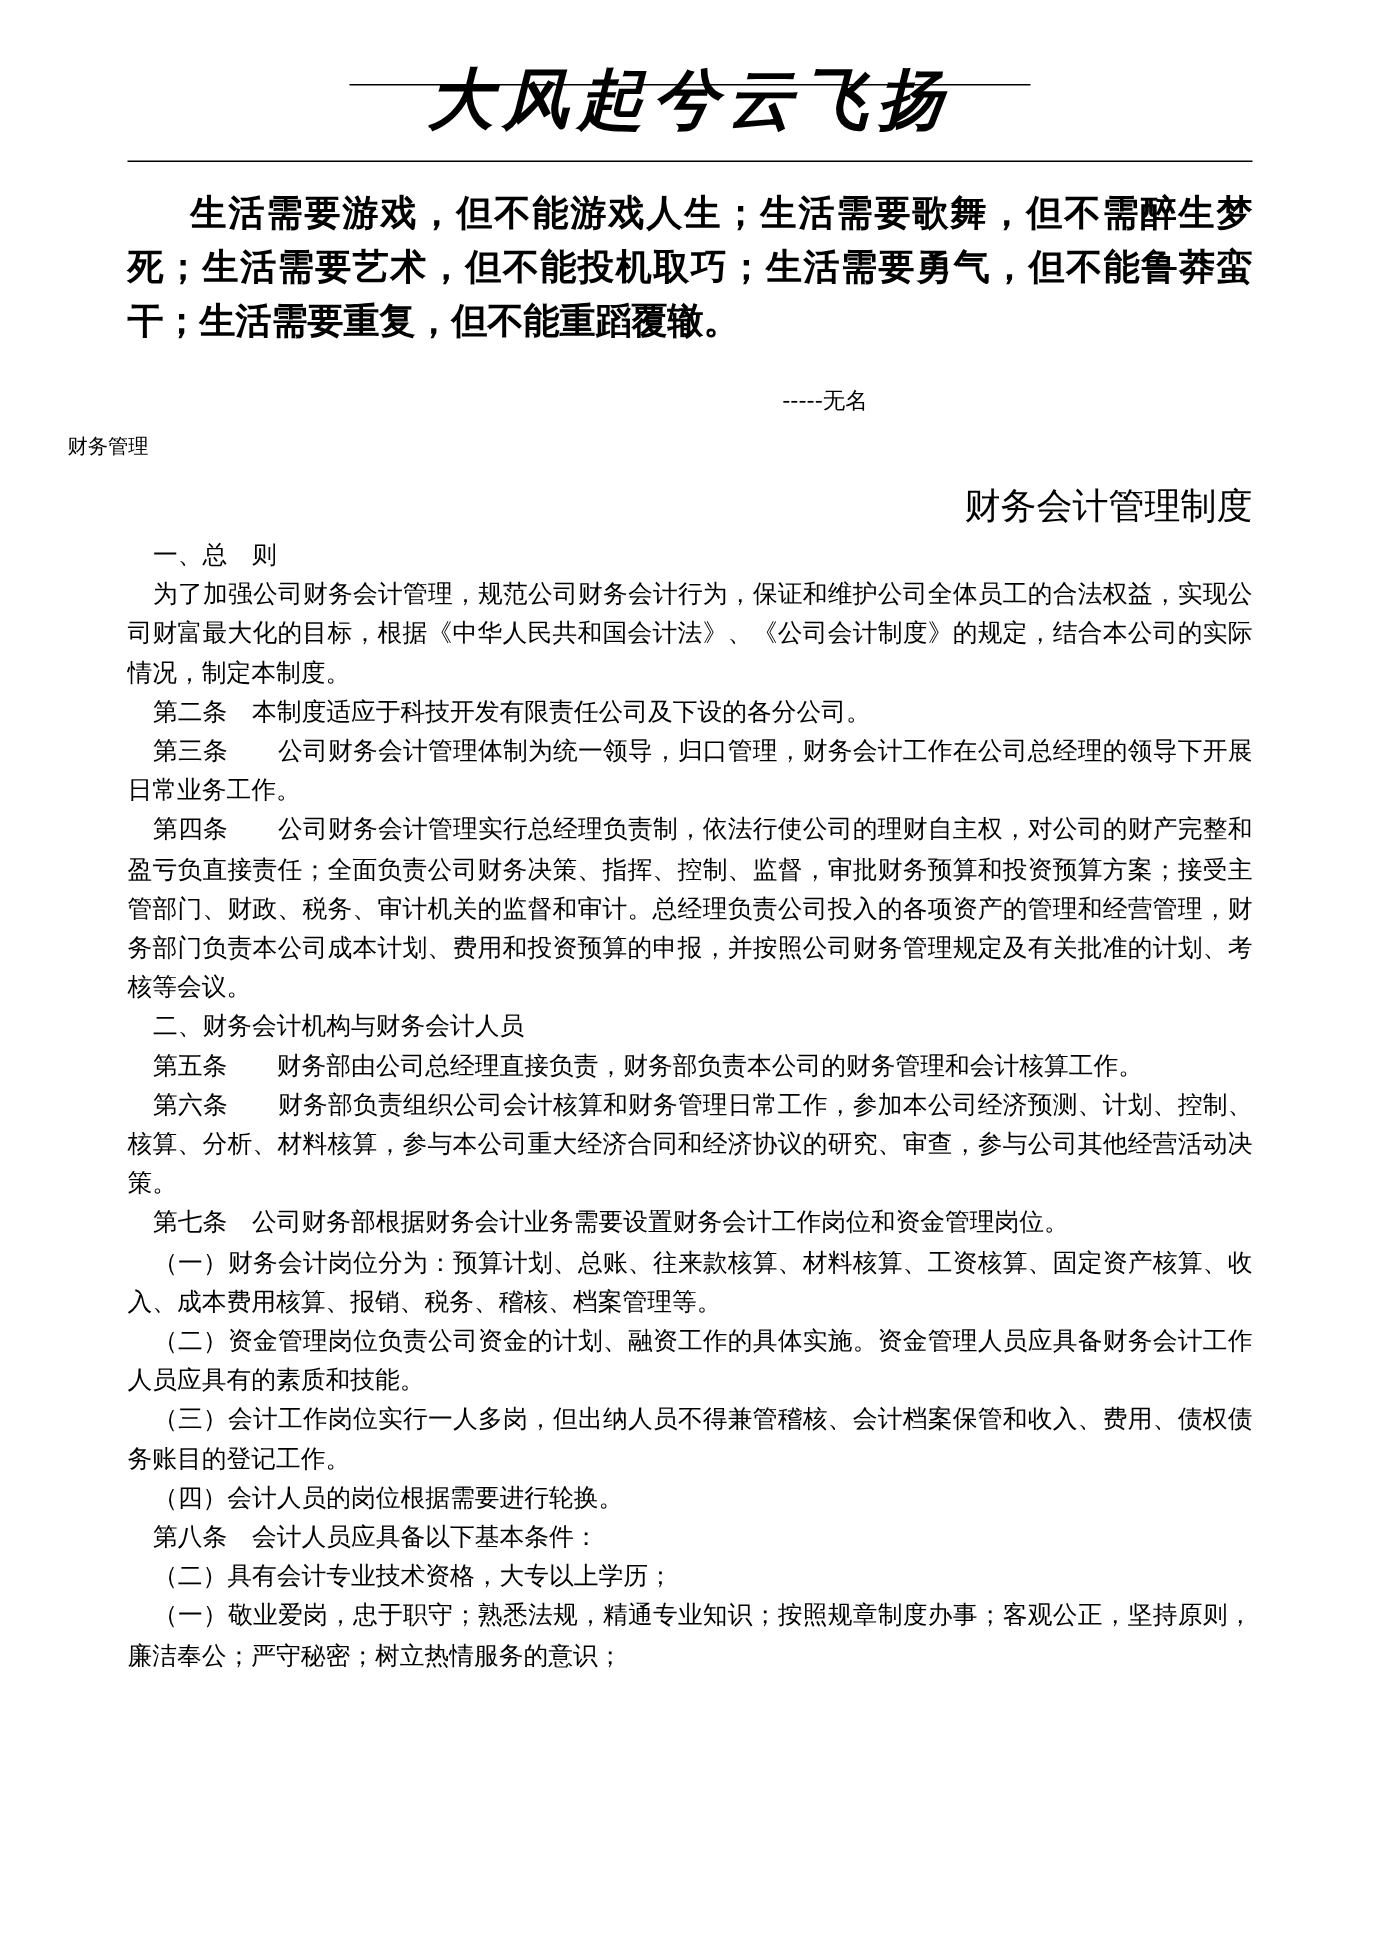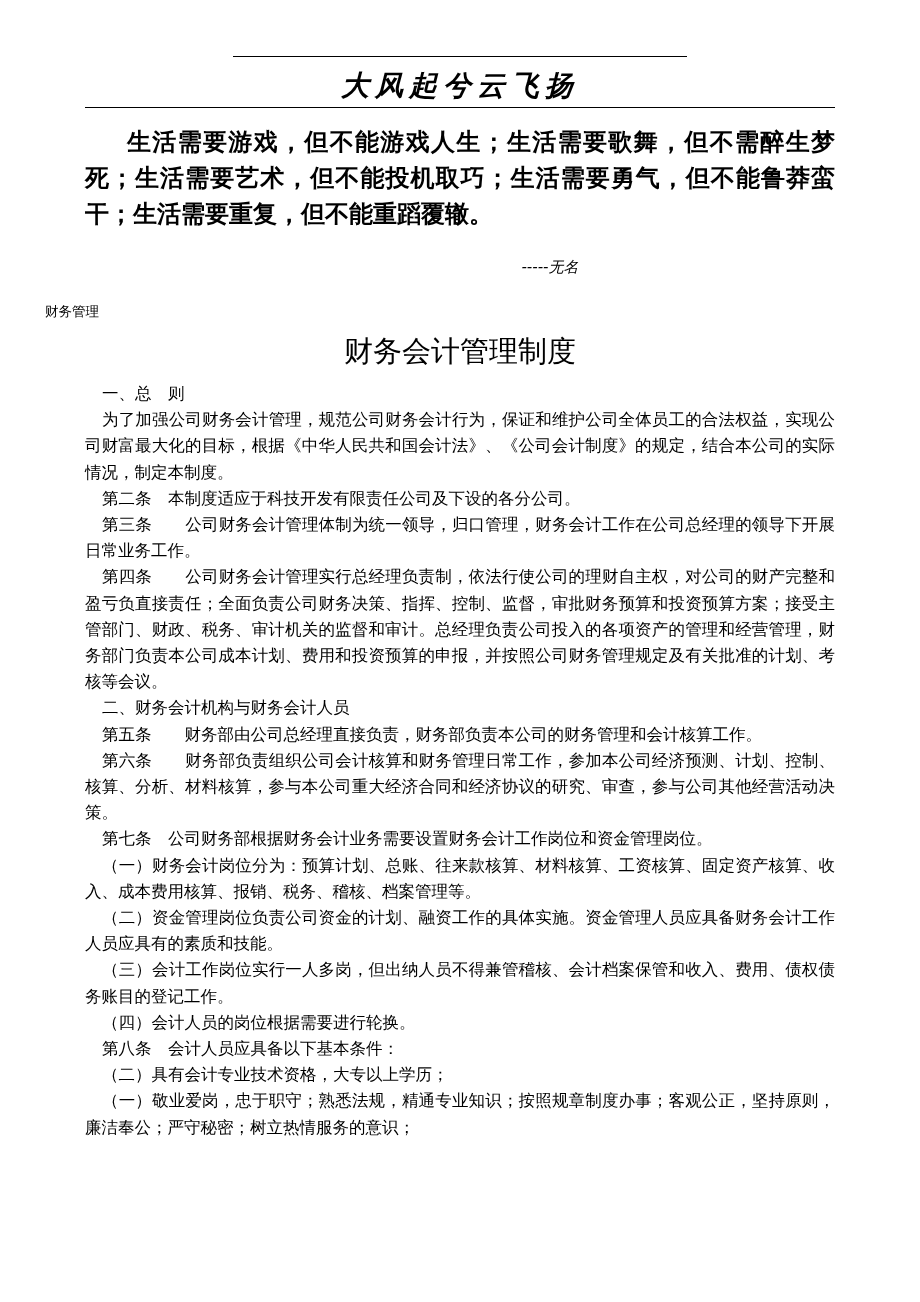--- a/index.html
+++ b/index.html
@@ -40,24 +40,24 @@
     position: absolute;
     left: 0px;
     right: 0px;
     bottom: 0px;
     border-top: 1.5px solid #000;
   }
   .banner-text {
     position: absolute;
     left: 0;
     right: 0;
-    top: 17px;
+    top: 1px;
     text-align: center;
-    font-family: Liberation Serif, serif;
-    font-size: 28px;
+    font-family: Liberation Mono, monospace;
+    font-size: 44px;
     font-weight: bold;
     font-style: italic;
     letter-spacing: 6px;
     line-height: 46px;
     white-space: nowrap;
   }
 
   
   .quote {
     margin-top: 16px;
@@ -68,43 +68,41 @@
     text-align: justify;
     text-justify: inter-ideograph;
     text-indent: 42px;
   }
   .quote-attrib {
     margin-top: 26px;
     text-align: center;
     font-family: "DejaVu Sans", sans-serif;
     font-size: 15px;
     padding-left: 180px;
-    font-style: italic;
   }
 
   
   .doc-category {
-    margin-top: 26px;
+    margin-top: 12px;
     font-family: "DejaVu Sans", sans-serif;
     font-size: 13.5px;
     margin-left: -40px;
   }
 
   
   .doc-title {
     margin-top: 10px;
-    text-align: center;
+    text-align: right;
     font-family: "DejaVu Sans", sans-serif;
-    font-size: 29px;
+    font-size: 24px;
     line-height: 40px;
   }
 
   
   .body-text {
-    margin-top: 10px;
     font-size: 16.5px;
     line-height: 26.2px;
     text-align: justify;
     text-justify: inter-ideograph;
   }
   .body-text p {
     margin: 0;
     padding: 0;
   }
   .indent1 { text-indent: 17px; }

